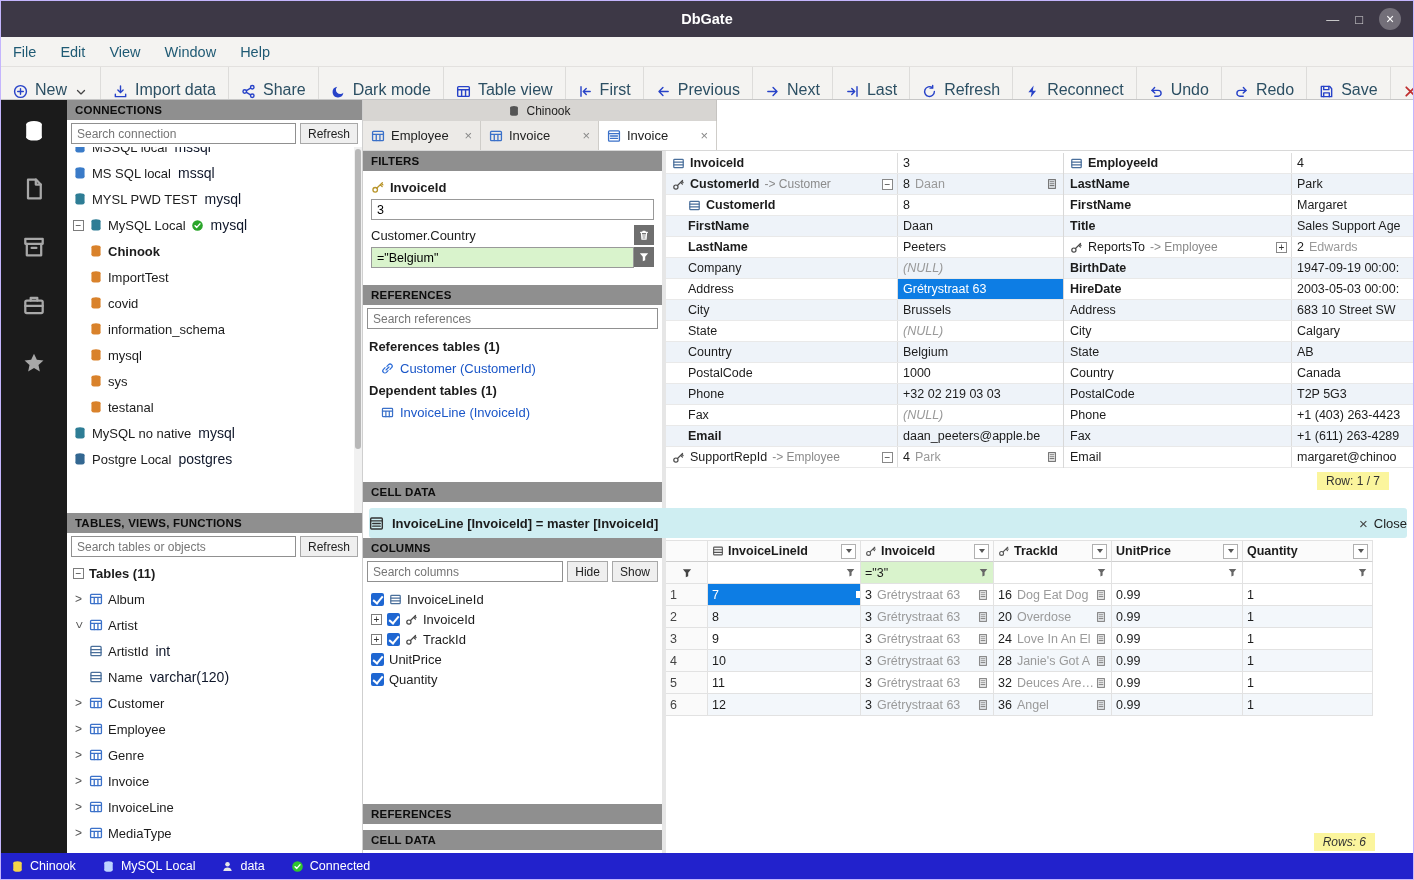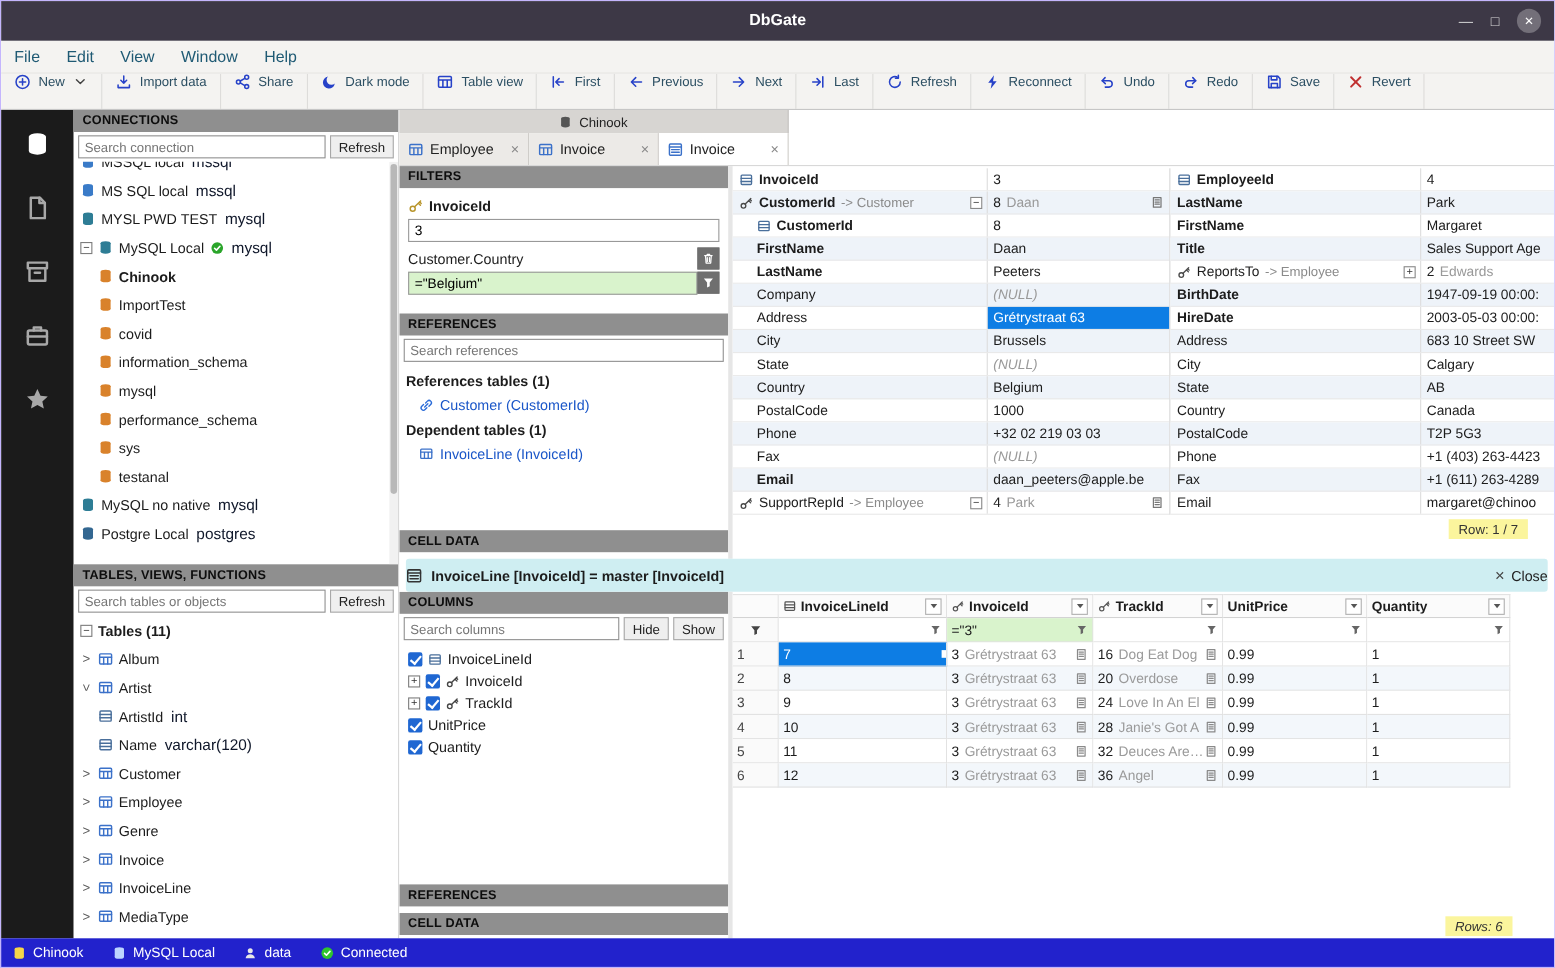--- a/index.html
+++ b/index.html
@@ -10,21 +10,21 @@
   
   .titlebar { height:36px; flex:none; background:#3d3846; position:relative; display:flex; align-items:center; justify-content:center; }
   .title { color:#fff; font-weight:bold; font-size:14.5px; }
   .winctrls { position:absolute; right:12px; top:0; height:36px; display:flex; align-items:center; gap:16px; }
   .wc { color:#d8d8d8; font-size:13px; cursor:default; }
   .wc-close { width:22px; height:22px; border-radius:50%; background:rgba(255,255,255,.28); color:#fff; display:flex; align-items:center; justify-content:center; font-size:14px; }
 
   
   .menubar { height:30px; flex:none; background:#f4f3f1; display:flex; align-items:center; gap:24px; padding-left:12px; font-size:14.5px; color:#1f5a74; border-bottom:1px solid #e3e1df; }
   .toolbar { height:33px; flex:none; background:#f4f3f1; border-bottom:1px solid #c6c6c6; display:flex; align-items:stretch; overflow:hidden; }
-  .tbtn { display:flex; align-items:flex-start; gap:7px; padding:0 12px; border-right:1px solid #dddcda; font-size:12px; color:#2c4f63; white-space:nowrap; flex:none; }
+  .tbtn { display:flex; align-items:flex-end; gap:7px; padding:0 12px; border-right:1px solid #dddcda; font-size:16px; color:#2c4f63; white-space:nowrap; flex:none; }
   .tbtn .tic { width:15px; height:15px; color:var(--accent,#2742c8); }
   .tbtn.danger .tic { color:#c03030; }
   .tchev { width:10px; height:10px; color:#444; }
 
   
   .ic { display:inline-flex; width:14px; height:14px; flex:none; align-items:center; justify-content:center; }
   .ic svg { width:100%; height:100%; display:block; }
 
   
   .bodyrow { flex:1; min-height:0; display:flex; }
@@ -524,34 +524,20 @@
 
     <span class="ic t-ic" style="color: rgb(217, 130, 43);">
                 <svg viewBox="0 0 16 16" fill="none" stroke="currentColor" stroke-width="1.5" stroke-linecap="round" stroke-linejoin="round" width="100%" height="100%">
                   <g fill="currentColor" stroke="none">
                     <ellipse cx="8" cy="3.6" rx="5.2" ry="2.2"></ellipse>
                     <rect x="2.8" y="3.6" width="10.4" height="8.6"></rect>
                     <ellipse cx="8" cy="12.2" rx="5.2" ry="2.2"></ellipse>
                   </g>
                 </svg>
               </span>
-    <span class="t-lbl">performance_schema</span>
-
-  </div>
-            <div class="tree-row" style="padding-left: 22px;">
-
-    <span class="ic t-ic" style="color: rgb(217, 130, 43);">
-                <svg viewBox="0 0 16 16" fill="none" stroke="currentColor" stroke-width="1.5" stroke-linecap="round" stroke-linejoin="round" width="100%" height="100%">
-                  <g fill="currentColor" stroke="none">
-                    <ellipse cx="8" cy="3.6" rx="5.2" ry="2.2"></ellipse>
-                    <rect x="2.8" y="3.6" width="10.4" height="8.6"></rect>
-                    <ellipse cx="8" cy="12.2" rx="5.2" ry="2.2"></ellipse>
-                  </g>
-                </svg>
-              </span>
     <span class="t-lbl">sys</span>
 
   </div>
             <div class="tree-row" style="padding-left: 22px;">
 
     <span class="ic t-ic" style="color: rgb(217, 130, 43);">
                 <svg viewBox="0 0 16 16" fill="none" stroke="currentColor" stroke-width="1.5" stroke-linecap="round" stroke-linejoin="round" width="100%" height="100%">
                   <g fill="currentColor" stroke="none">
                     <ellipse cx="8" cy="3.6" rx="5.2" ry="2.2"></ellipse>
                     <rect x="2.8" y="3.6" width="10.4" height="8.6"></rect>

